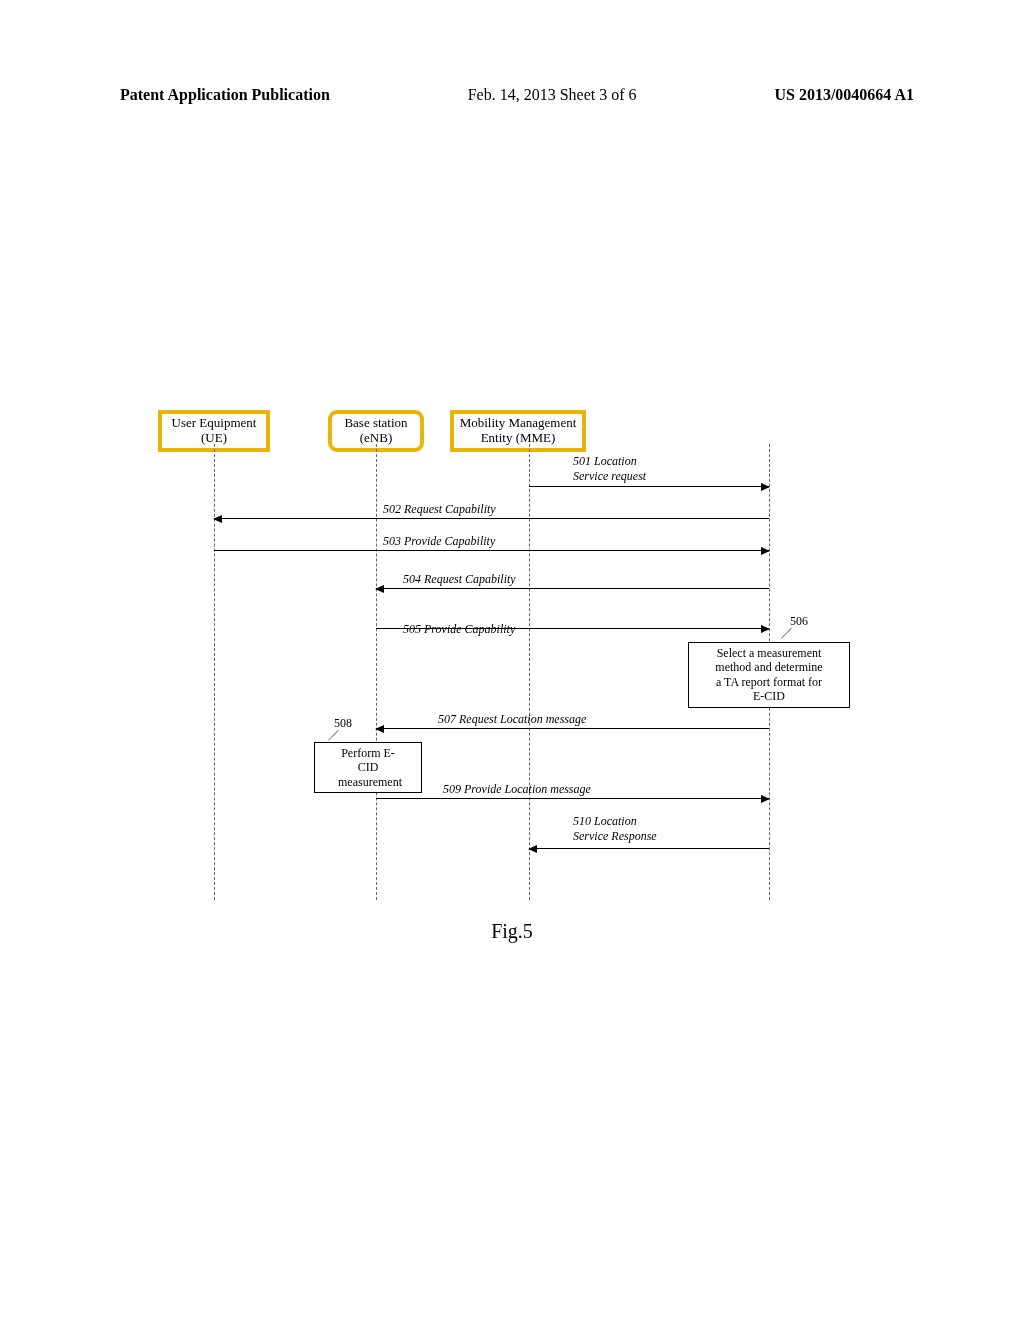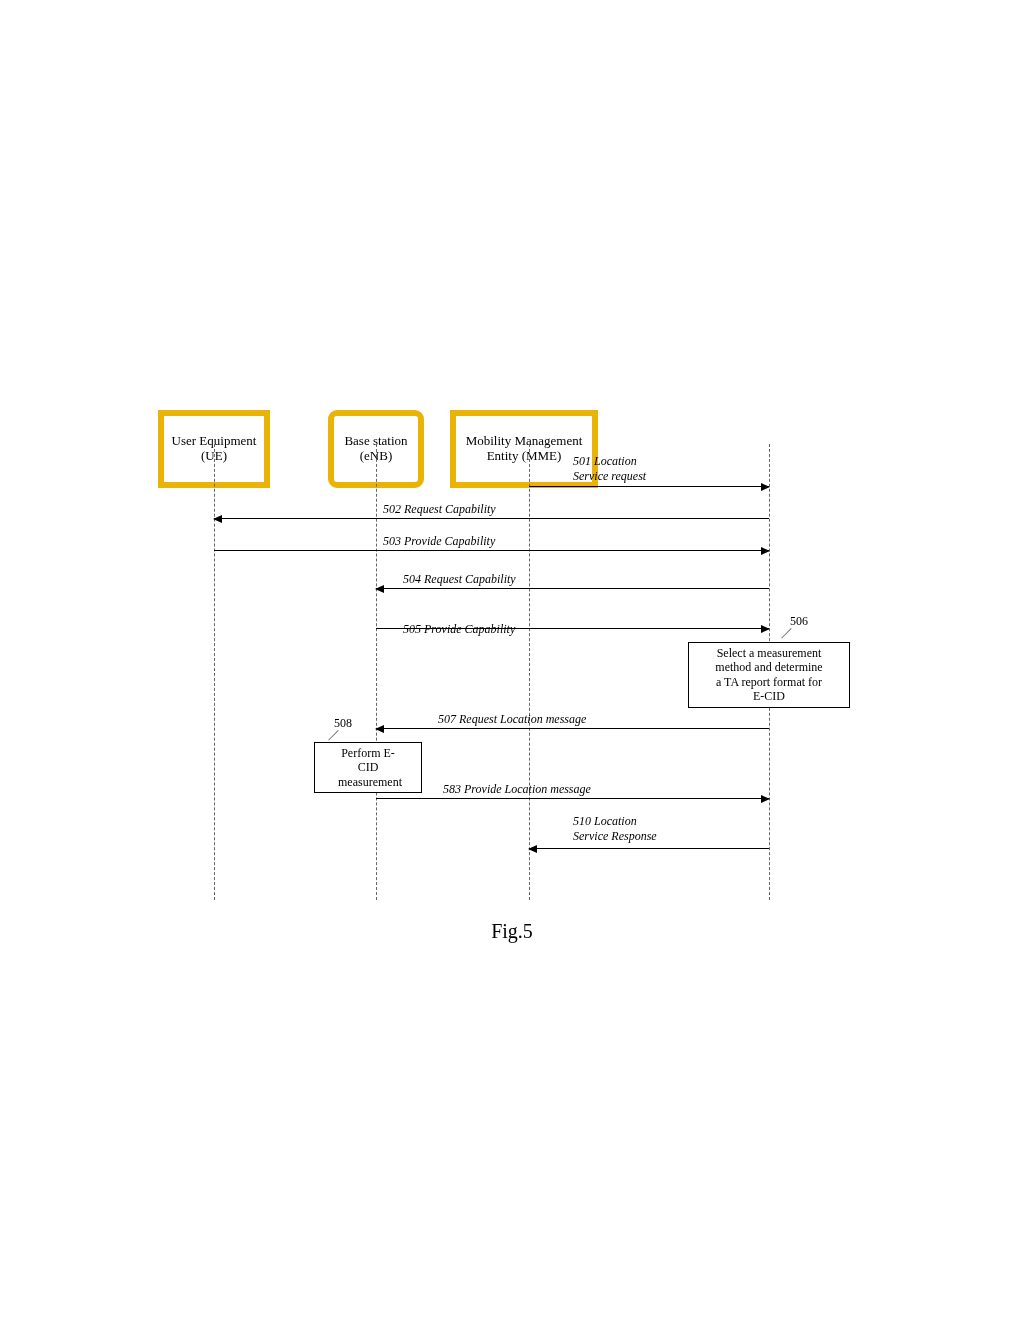--- a/index.html
+++ b/index.html
@@ -34,30 +34,30 @@
     position: absolute;
     top: 410px;
     left: 158px;
     width: 710px;
     height: 510px;
   }
 
   
   .ent {
     position: absolute;
-    border: 6px solid #eab308;
+    border: 4px solid #eab308;
     font-size: 13px;
     text-align: center;
     line-height: 1.15;
-    padding: 18px 4px;
+    padding: 2px 4px;
     background: #fff;
   }
   #ent-ue  { left: 0;    top: 0; width: 112px; }
   #ent-enb { left: 170px; top: 0; width: 96px; border-radius: 9px; }
-  #ent-mme { left: 292px; top: 0; width: 148px; }
+  #ent-mme { left: 292px; top: 0; width: 136px; }
   #ent-smlc{ left: 518px; top: 0; width: 186px; }
 
   
   .lifeline {
     position: absolute;
     top: 34px;
     width: 0;
     height: 456px;
     border-left: 1px dashed #666;
   }
@@ -121,20 +121,25 @@
     width: 1024px;
     text-align: center;
     font-size: 20px;
   }
 </style>
 </head>
 <body>
 
 <div class="page">
 
+  <div class="header">
+    <span class="pub-label">Patent Application Publication</span>
+    <span class="sheet">Feb. 14, 2013  Sheet 3 of 6</span>
+    <span class="pubnum">US 2013/0040664 A1</span>
+  </div>
 
   <div class="diagram">
 
     <div id="ent-ue" class="ent">
       <span>User Equipment</span><br>
       <span>(UE)</span>
     </div>
     <div id="ent-enb" class="ent">
       <span>Base station</span><br>
       <span>(eNB)</span>
@@ -170,21 +175,21 @@
     <div class="note" style="left:530px; top:232px; width:162px;">Select a measurement method and determine a TA report format for E-CID</div>
 
     <div class="arrow left" style="left:218px; width:393px; top:318px;"></div>
     <div class="msg-label" style="left:280px; top:302px; width:200px;">507 Request Location message</div>
 
     <div class="callout-num" style="left:176px; top:306px;">508</div>
     <div class="callout-tick" style="left:180px; top:320px;"></div>
     <div class="note" style="left:156px; top:332px; width:108px;">Perform E-CID measurement</div>
 
     <div class="arrow right" style="left:218px; width:393px; top:388px;"></div>
-    <div class="msg-label" style="left:285px; top:372px; width:200px;">583 Provide Location message</div>
+    <div class="msg-label" style="left:285px; top:372px; width:200px;">509 Provide Location message</div>
 
     <div class="arrow left" style="left:371px; width:240px; top:438px;"></div>
     <div class="msg-label" style="left:415px; top:404px; width:150px; white-space:pre-line;">510 Location
 Service Response</div>
 
   </div>
 
   <div class="fig-caption">Fig.5</div>
 
 </div>

